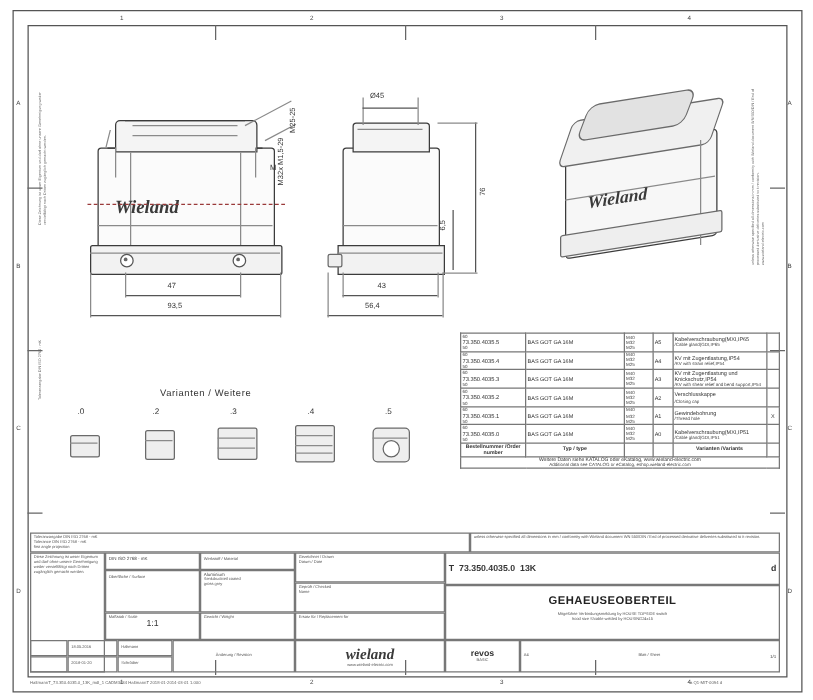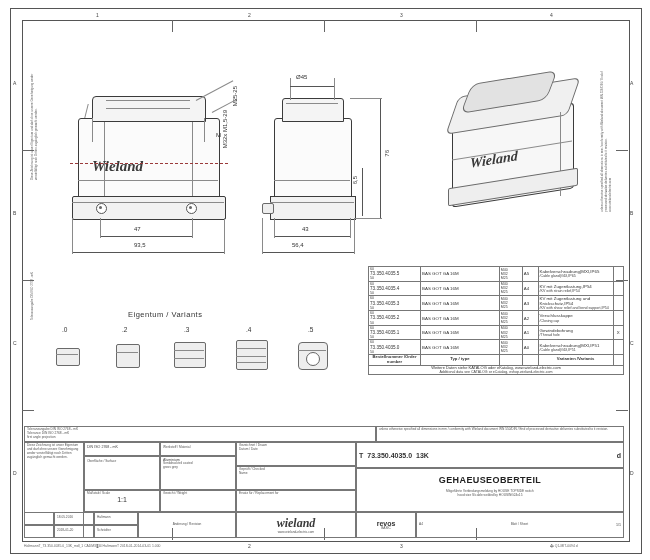--- a/index.html
+++ b/index.html
@@ -178,21 +178,21 @@
   <div>
     <div class="body1" style="left:452px;top:112px;width:120px;height:84px;transform:skewY(-9deg);border-radius:4px;background:#f7f7f7;"></div>
     <div class="shade" style="left:452px;top:88px;width:120px;height:34px;transform:skewY(-9deg) skewX(-20deg);border-radius:6px;background:#f0f0f0;"></div>
     <div class="shade2" style="left:466px;top:78px;width:84px;height:26px;transform:skewY(-9deg) skewX(-22deg);border-radius:8px;"></div>
     <div class="lnl" style="left:452px;top:150px;width:120px;height:1px;transform:skewY(-9deg);"></div>
     <div class="lnl" style="left:560px;top:112px;width:1px;height:84px;transform:skewY(-9deg);"></div>
     <div class="shade" style="left:448px;top:178px;width:128px;height:16px;transform:skewY(-9deg);border-radius:2px;"></div>
     <div class="logo" style="position:absolute;left:470px;top:152px;font-size:14px;transform:skewY(-9deg);">Wieland</div>
   </div>
 
-  <div class="varhdr" style="left:128px;top:310px;">Eigentum / Variants</div>
+  <div class="varhdr" style="left:128px;top:310px;">Varianten / Weitere</div>
 
   <div>
     <div class="varlbl" style="left:62px;top:326px;">.0</div>
     <div class="shade" style="left:56px;top:348px;width:22px;height:16px;border-radius:2px;"></div>
     <div class="lnl" style="left:56px;top:354px;width:22px;height:1px;"></div>
   </div>
   <div>
     <div class="varlbl" style="left:122px;top:326px;">.2</div>
     <div class="shade" style="left:116px;top:344px;width:22px;height:22px;border-radius:2px;"></div>
     <div class="lnl" style="left:116px;top:352px;width:22px;height:1px;"></div>

